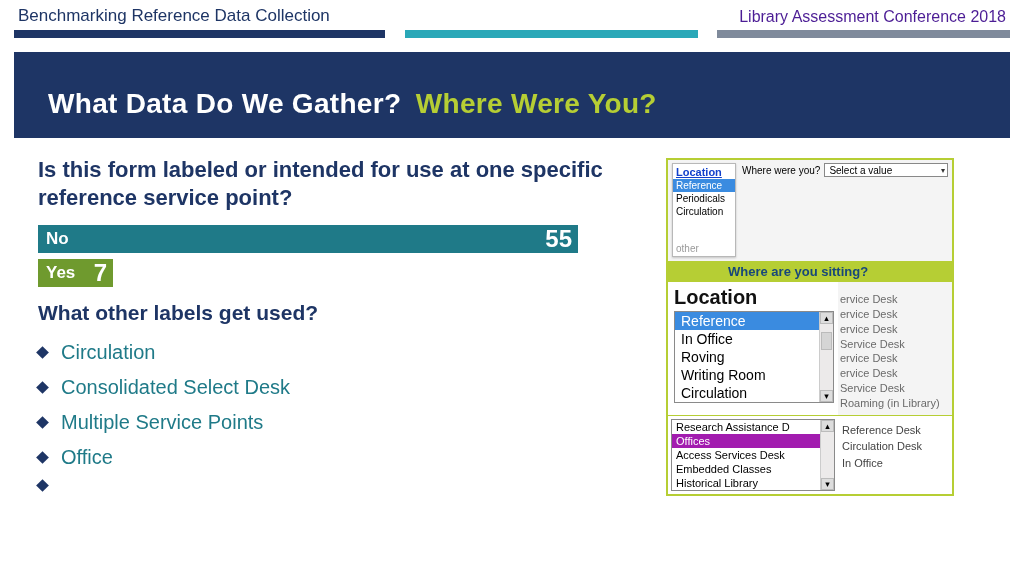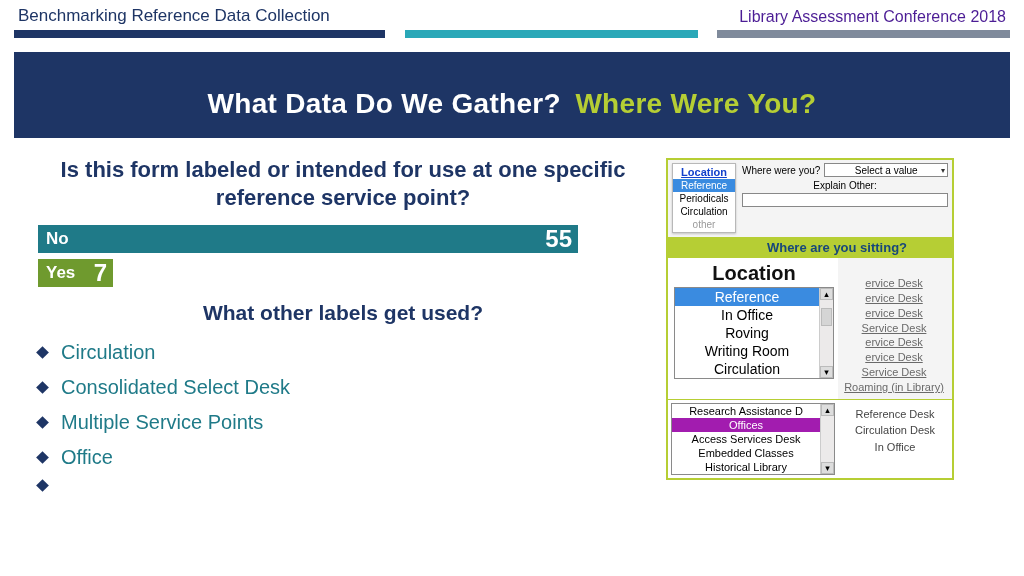--- a/index.html
+++ b/index.html
@@ -1,17 +1,17 @@
 <!DOCTYPE html>
 <html><head>
 <meta charset="utf-8">
 <style>
   * { box-sizing: border-box; margin: 0; padding: 0; }
   html, body { width: 1024px; height: 576px; font-family: "Gill Sans", "Gill Sans MT", "Segoe UI", sans-serif; background: #fff; color: #222; overflow: hidden; }
-  .page { width: 1024px; height: 576px; position: relative; text-align: center; }
+  .page { width: 1024px; height: 576px; position: relative; }
   .hdr { display: flex; justify-content: space-between; align-items: flex-end; padding: 6px 18px 0 18px; }
   .hdr-left { color: #1e3565; font-size: 17px; font-weight: 400; }
   .hdr-right { color: #4c1d95; font-size: 16px; font-weight: 400; }
   .stripe { height: 8px; margin: 4px 14px 0 14px; display: flex; }
   .stripe > div:nth-child(1) { background: #1e3565; flex: 38; }
   .stripe > div:nth-child(2) { background: #fff; flex: 2; }
   .stripe > div:nth-child(3) { background: #2aa8b8; flex: 30; }
   .stripe > div:nth-child(4) { background: #fff; flex: 2; }
   .stripe > div:nth-child(5) { background: #7f8a9b; flex: 30; }
   .title-band { background: #1e3565; margin: 14px 14px 0 14px; padding: 36px 34px 18px 34px; }
@@ -31,39 +31,39 @@
   ul.labels { list-style: none; margin-top: 10px; }
   ul.labels li { display: flex; align-items: center; color: #1f7a88; font-size: 20px; font-weight: 400; padding: 6px 0; }
   ul.labels li .diamond { width: 9px; height: 9px; background: #1e3565; transform: rotate(45deg); margin-right: 14px; flex-shrink: 0; }
   .right { flex: 0 0 288px; padding-top: 2px; }
   .panel { border: 2px solid #b6ce34; background: #f4f4f4; font-family: "Segoe UI", Tahoma, sans-serif; font-size: 11px; color: #000; }
   .p1 { padding: 3px 4px 4px 4px; display: flex; }
   .p1-left { width: 64px; background: #fff; border: 1px solid #b8b8b8; box-shadow: 0 1px 2px rgba(0,0,0,.2); padding: 1px 0; }
   .p1-left .hdr2 { color: #1140cc; text-decoration: underline; font-weight: 700; font-size: 11px; padding: 1px 3px; }
   .p1-left .opt { font-size: 10px; padding: 1px 3px; }
   .p1-left .opt.sel { background: #3a8be0; color: #fff; }
-  .p1-left .opt.gray { color: #9a9a9a; }
+  .p1-left .opt.gray { color: #9a9a9a; margin-top: 24px; }
   .p1-right { flex: 1; padding-left: 6px; font-size: 10px; }
   .p1-right .row1 { display: flex; align-items: center; gap: 4px; margin-bottom: 3px; }
   .p1-right .sel { border: 1px solid #888; background: #fff; padding: 0 4px; height: 14px; line-height: 13px; font-size: 10px; flex: 1; position: relative; }
   .p1-right .sel:after { content: "▾"; position: absolute; right: 2px; font-size: 8px; color: #333; }
   .p1-right .row2 label { display: block; margin-bottom: 2px; }
   .p1-right .row2 .inp { border: 1px solid #888; background: #fff; height: 14px; width: 100%; }
   .sitbar { background: #b6ce34; color: #17477a; font-weight: 700; font-size: 13px; padding: 2px 6px 2px 60px; border-top: 1px solid #b6ce34; }
   .p2 { display: flex; border-top: 1px solid #b6ce34; }
   .p2-left { width: 170px; background: #fff; padding: 4px 4px 4px 6px; }
   .p2-left .loc-title { font-size: 20px; font-weight: 600; color: #111; margin-bottom: 2px; }
   .p2-left .listbox { border: 1px solid #8a8a8a; background: #fff; font-size: 14px; position: relative; padding-right: 14px; }
   .p2-left .listbox .lb-item { padding: 1px 6px; }
   .p2-left .listbox .lb-item.sel { background: #3a8be0; color: #fff; }
   .p2-left .listbox .scroll { position: absolute; right: 0; top: 0; bottom: 0; width: 14px; background: #eceaea; border-left: 1px solid #ccc; }
   .p2-left .listbox .scroll:before { content: "▴"; position: absolute; top: 0; left: 0; right: 0; text-align: center; font-size: 9px; background:#ddd; border:1px solid #bbb; }
   .p2-left .listbox .scroll:after  { content: "▾"; position: absolute; bottom: 0; left: 0; right: 0; text-align: center; font-size: 9px; background:#ddd; border:1px solid #bbb; }
   .p2-left .listbox .thumb { position: absolute; left: 1px; right: 1px; top: 20px; height: 18px; background:#d5d5d5; border:1px solid #bbb; }
-  .p2-right { flex: 1; font-size: 11px; color: #6a6a6a; padding: 18px 4px 4px 2px; line-height: 1.35; text-decoration: underline; }
+  .p2-right { flex: 1; font-size: 11px; color: #6a6a6a; padding: 10px 4px 4px 2px; line-height: 1.35; }
   .p2-right div, .p3-right div { white-space: nowrap; }
   .p3 { display: flex; border-top: 1px solid #b6ce34; }
   .p3-left { width: 170px; background: #fff; padding: 3px; }
   .p3-left .listbox2 { border: 1px solid #8a8a8a; font-size: 11px; position: relative; padding-right: 14px; }
   .p3-left .listbox2 .lb-item { padding: 1px 4px; }
   .p3-left .listbox2 .lb-item.sel { background: #a21caf; color: #fff; }
   .p3-left .listbox2 .scroll { position: absolute; right: 0; top: 0; bottom: 0; width: 14px; background: #eceaea; border-left: 1px solid #ccc; }
   .p3-left .listbox2 .scroll:before { content: "▴"; position: absolute; top: 0; left: 0; right: 0; text-align: center; font-size: 9px; background:#ddd; border:1px solid #bbb; }
   .p3-left .listbox2 .scroll:after  { content: "▾"; position: absolute; bottom: 0; left: 0; right: 0; text-align: center; font-size: 9px; background:#ddd; border:1px solid #bbb; }
   .p3-right { flex: 1; font-size: 11px; color: #444; padding: 6px 4px 16px 4px; line-height: 1.5; background:#fff; }
@@ -141,24 +141,20 @@
             <div class="opt sel">Reference</div>
             <div class="opt">Periodicals</div>
             <div class="opt">Circulation</div>
             <div class="opt gray">other</div>
           </div>
           <div class="p1-right">
             <div class="row1">
               <span>Where were you?</span>
               <div class="sel">Select a value</div>
             </div>
-            <div class="row2">
-              <label>Explain Other:</label>
-              <div class="inp"></div>
-            </div>
           </div>
         </div>
 
         <div class="sitbar">Where are you sitting?</div>
 
         <div class="p2">
           <div class="p2-left">
             <div class="loc-title">Location</div>
             <div class="listbox">
               <div class="lb-item sel">Reference</div>

